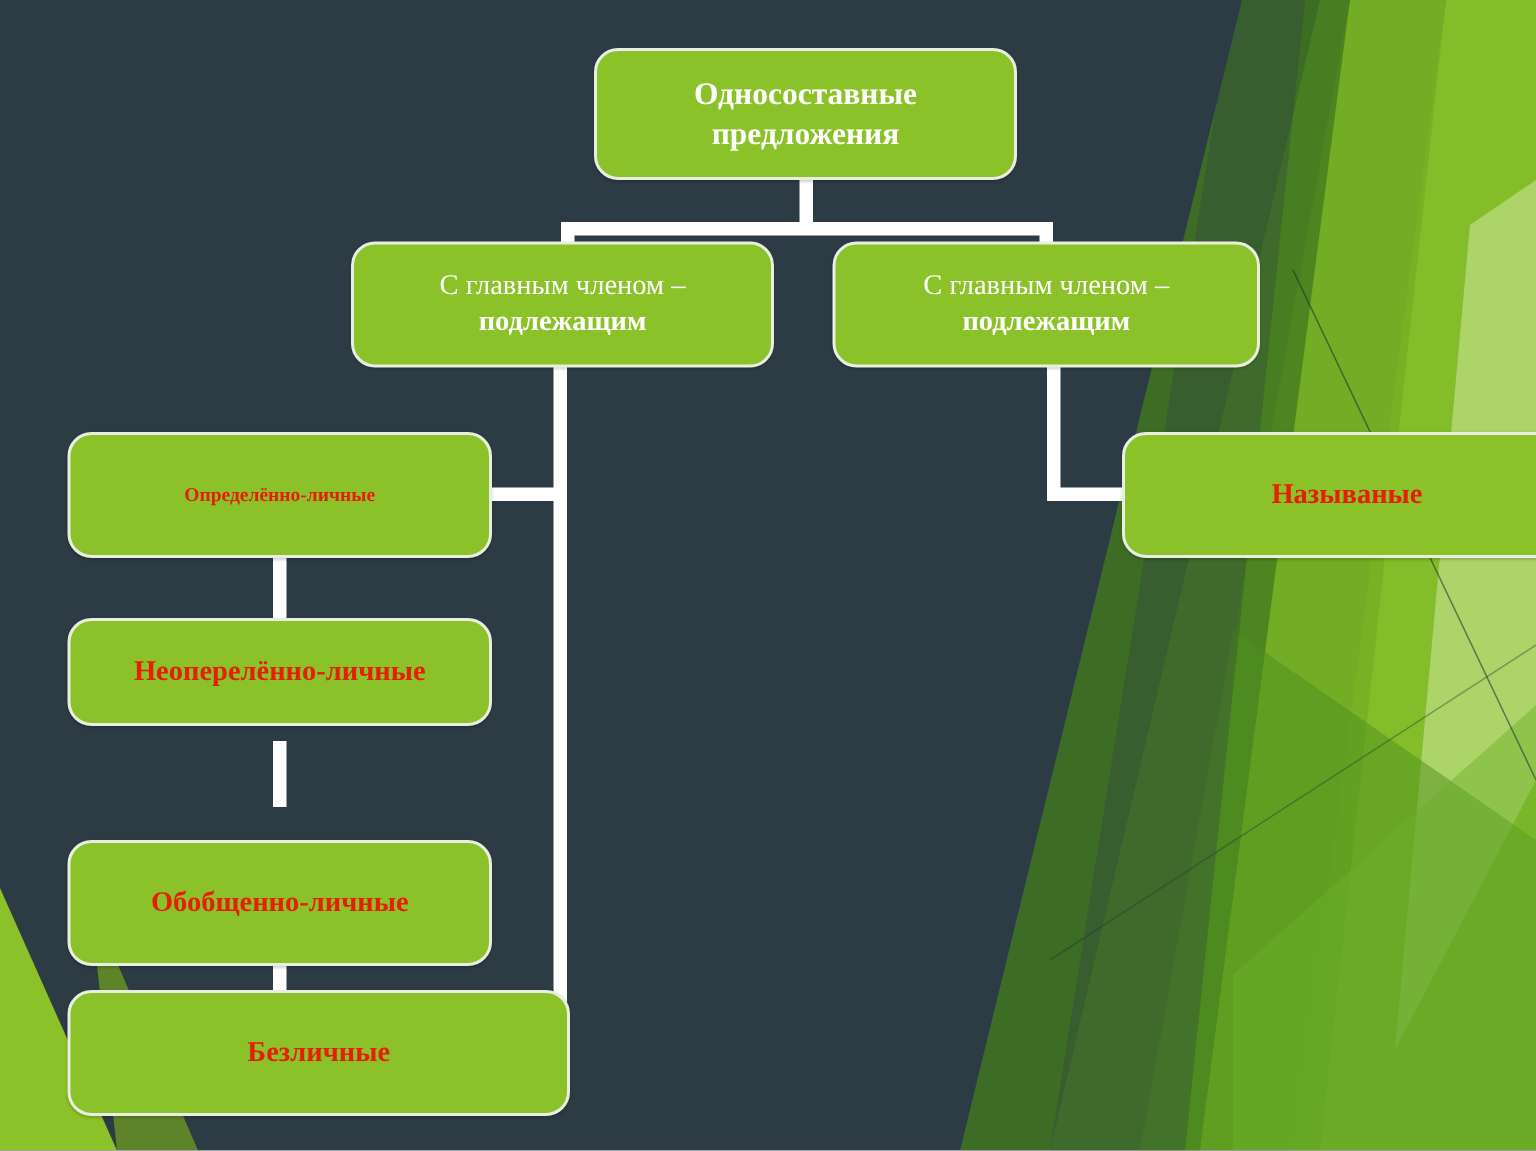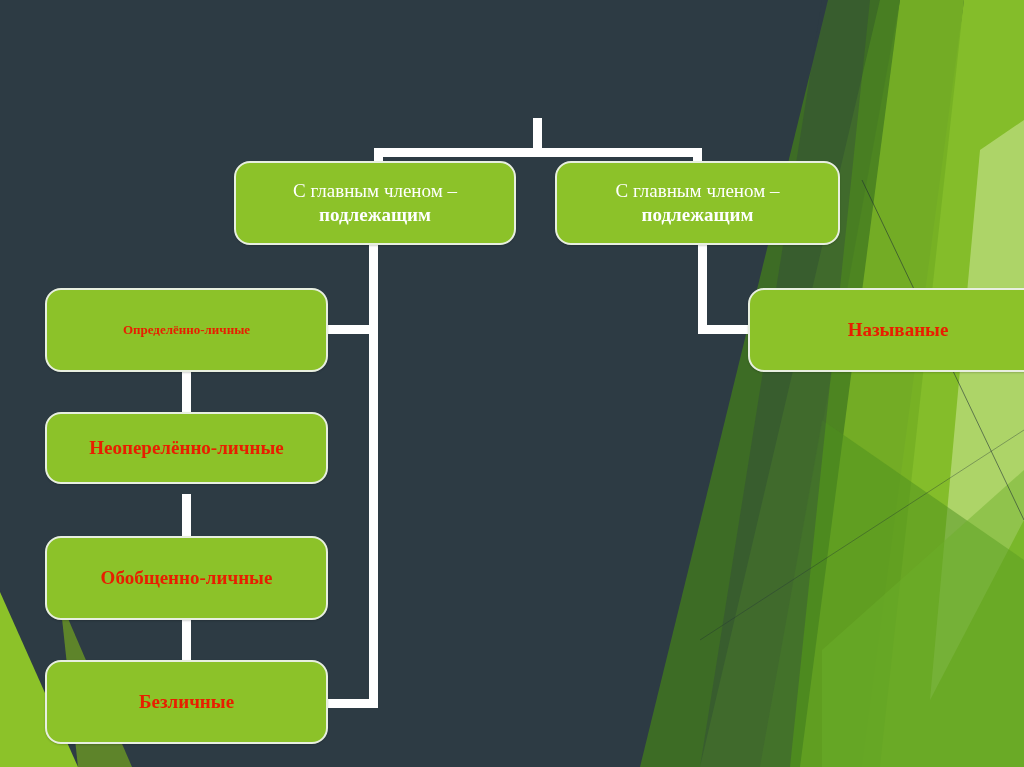--- a/index.html
+++ b/index.html
@@ -41,22 +41,22 @@
   .red-text { color: #e81e00; font-weight: bold; }
   .ln1 { font-weight: normal; }
   .ln2 { font-weight: bold; }
 
   
   #node-root      { left: 396px; top: 32px;  width: 282px; height: 88px;  font-size: 21px; }
   #node-predicate { left: 234px; top: 161px; width: 282px; height: 84px;  font-size: 19px; }
   #node-subject   { left: 555px; top: 161px; width: 285px; height: 84px;  font-size: 19px; }
   #node-definite  { left: 45px;  top: 288px; width: 283px; height: 84px;  font-size: 13px; }
   #node-indefinite{ left: 45px;  top: 412px; width: 283px; height: 72px;  font-size: 19px; }
-  #node-general   { left: 45px;  top: 536px; width: 283px; height: 84px;  font-size: 19px; }
-  #node-impersonal{ left: 45px;  top: 660px; width: 283px; height: 84px;  font-size: 19px; }
+  #node-general   { left: 45px;  top: 560px; width: 283px; height: 84px;  font-size: 19px; }
+  #node-impersonal{ left: 45px;  top: 660px; width: 335px; height: 84px;  font-size: 19px; }
   #node-nominal   { left: 748px; top: 288px; width: 300px; height: 84px;  font-size: 19px; }
 
   
   .conn {
     position: absolute;
     background: #ffffff;
     z-index: 3;
   }
   #conn-root-stem      { left: 533px; top: 118px; width: 9px;   height: 36px; }
   #conn-root-bar       { left: 374px; top: 148px; width: 328px; height: 9px; }
@@ -112,20 +112,26 @@
   <div class="conn" id="conn-spine-to-def"></div>
   <div class="conn" id="conn-spine-to-imp"></div>
 
   <div class="conn" id="conn-def-indef"></div>
   <div class="conn" id="conn-indef-gen"></div>
   <div class="conn" id="conn-gen-imp"></div>
 
   <div class="conn" id="conn-right-spine"></div>
   <div class="conn" id="conn-right-to-nom"></div>
 
+  <div class="node" id="node-root">
+    <span class="txt white-text">
+      <span class="ln2">Односоставные</span><br>
+      <span class="ln2">предложения</span>
+    </span>
+  </div>
 
   <div class="node" id="node-predicate">
     <span class="txt white-text">
       <span class="ln1">С главным членом –</span><br>
       <span class="ln2">подлежащим</span>
     </span>
   </div>
 
   <div class="node" id="node-subject">
     <span class="txt white-text">

